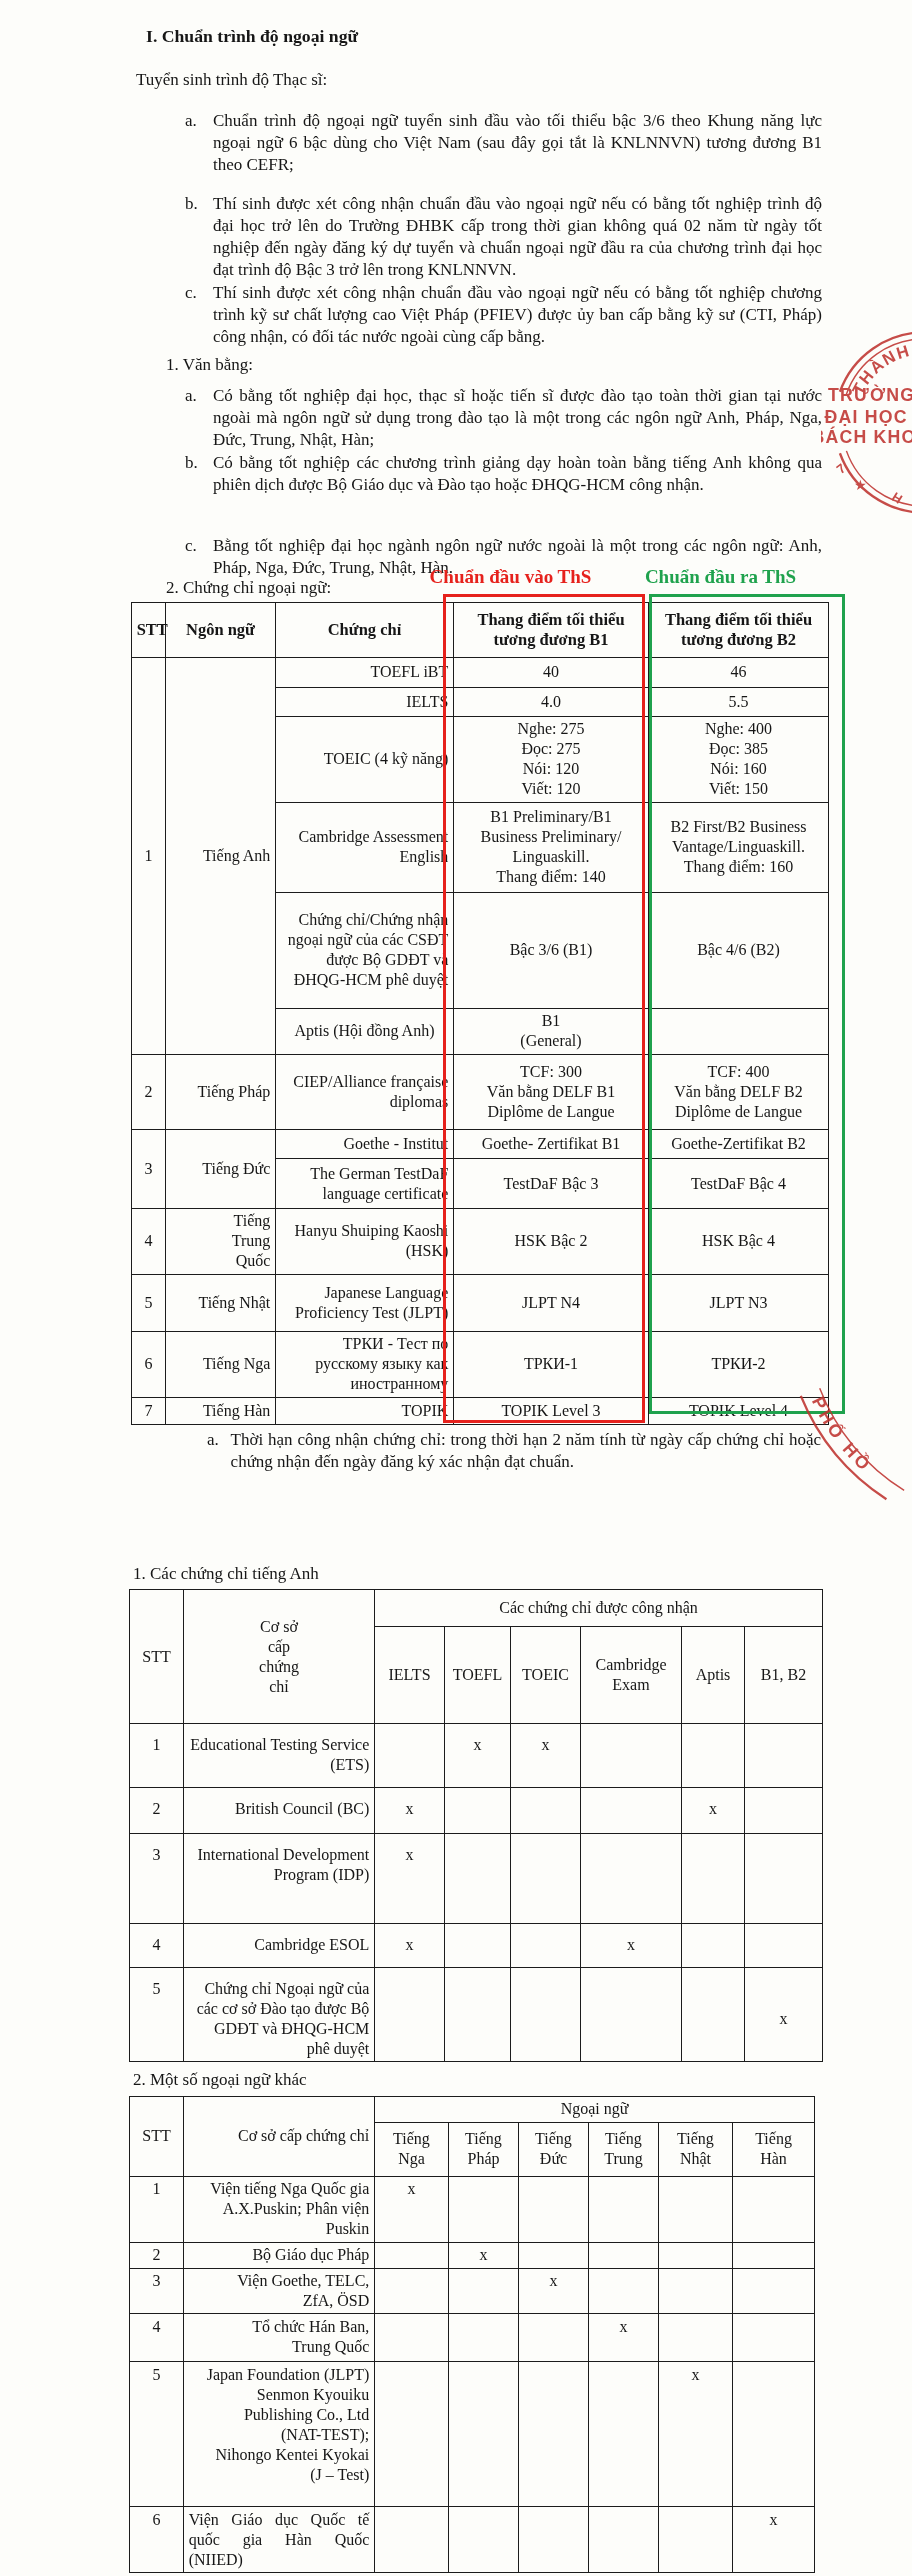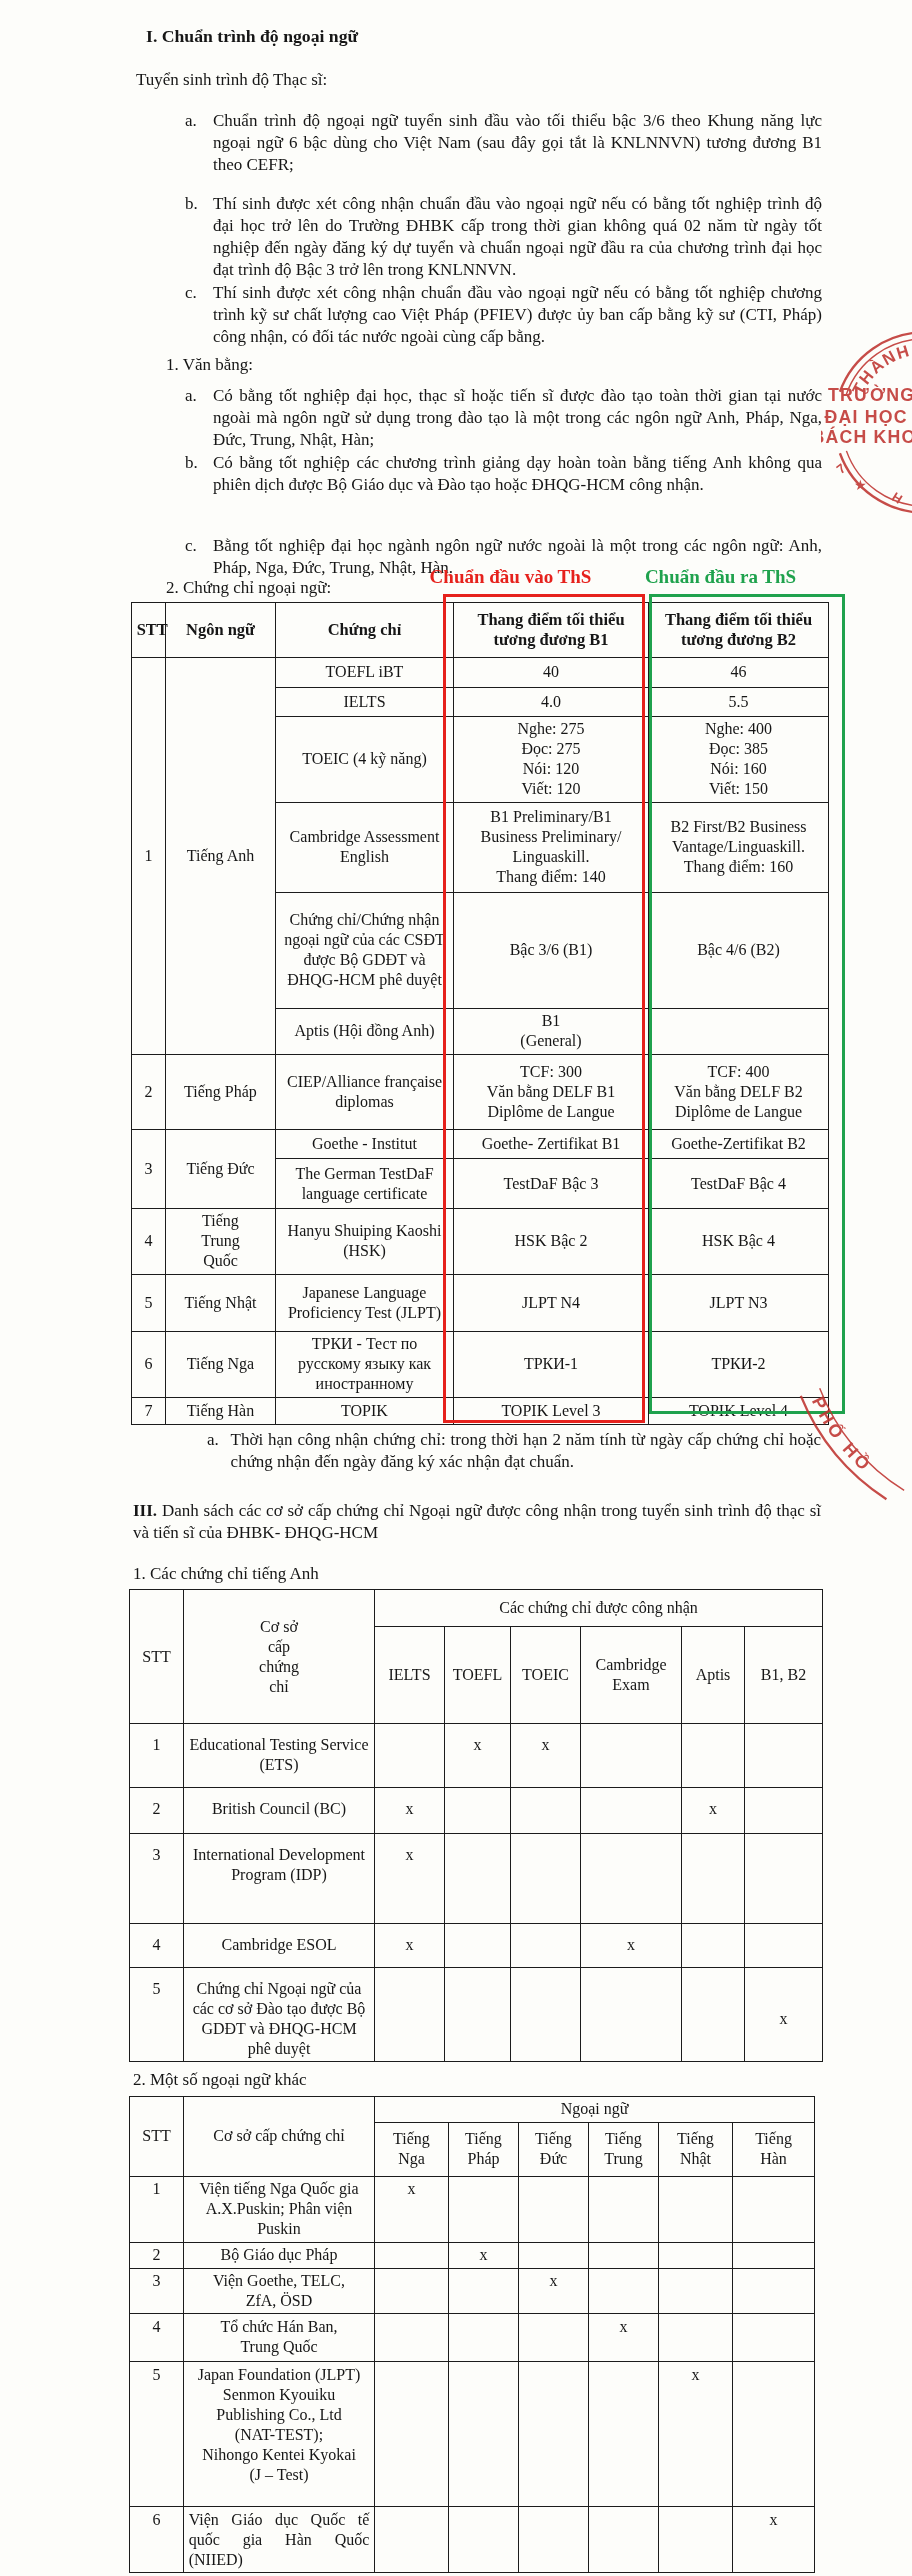--- a/index.html
+++ b/index.html
@@ -13,21 +13,21 @@
   .body{font-size:17px;line-height:22px;}
   .li{display:flex;}
   .li .marker{flex:0 0 28px;}
   .li .txt{flex:1;text-align:justify;}
   .sub{font-size:17px;white-space:nowrap;}
   .lab{position:absolute;font-weight:bold;font-size:19px;text-align:center;width:177px;white-space:nowrap;}
   .ov{position:absolute;border:3px solid;pointer-events:none;}
   .t{border-collapse:collapse;table-layout:fixed;border:1.8px solid #1c1c1c;}
   .t td,.t th{border:1.2px solid #1c1c1c;padding:2.4px 4.7px;white-space:pre-line;
       font-weight:normal;text-align:center;font-size:16px;line-height:20px;}
-  .t .l{text-align:center;}
+  .t .l{text-align:right;}
   .t1 td,.t1 th{vertical-align:middle;}
   .t1 .th th{font-weight:bold;font-size:16.5px;}
   .t2 td{vertical-align:top;padding-top:10.6px;}
   .t2 th,.t3 th{vertical-align:middle;}
   .stamp{position:absolute;opacity:.88;pointer-events:none;}
   .stamp text{font-family:"Liberation Sans","DejaVu Sans",sans-serif;font-weight:bold;}
 </style>
 </head>
 <body>
 
@@ -187,24 +187,20 @@
     </table>
 
   <div class="ov" style="left:443px;top:594px;width:196px;height:823px;border-color:#e6211c;"></div>
   <div class="ov" style="left:649px;top:594px;width:190px;height:814px;border-color:#1fa24d;"></div>
 
   <div class="abs body li" style="left:207px;top:1429px;width:614px;">
     <span class="marker" style="flex:0 0 23.6px;">a.</span>
     <span class="txt">Thời hạn công nhận chứng chỉ: trong thời hạn 2 năm tính từ ngày cấp chứng chỉ hoặc chứng nhận đến ngày đăng ký xác nhận đạt chuẩn.</span>
   </div>
 
-  <div class="abs body" style="left:133px;top:1500px;width:688px;text-align:justify;">
-    <b>III.</b>
-    <span>Danh sách các cơ sở cấp chứng chỉ Ngoại ngữ được công nhận trong tuyển sinh trình độ thạc sĩ và tiến sĩ của ĐHBK- ĐHQG-HCM</span>
-  </div>
 
   <div class="abs sub" style="left:133px;top:1564px;">1. Các chứng chỉ tiếng Anh</div>
 
   <table class="t t2 abs" style="left:129px;top:1589px;width:694px;">
     <colgroup>
         <col style="width:54px">
         <col style="width:191px">
         <col style="width:70px">
         <col style="width:66px">
         <col style="width:70px">

